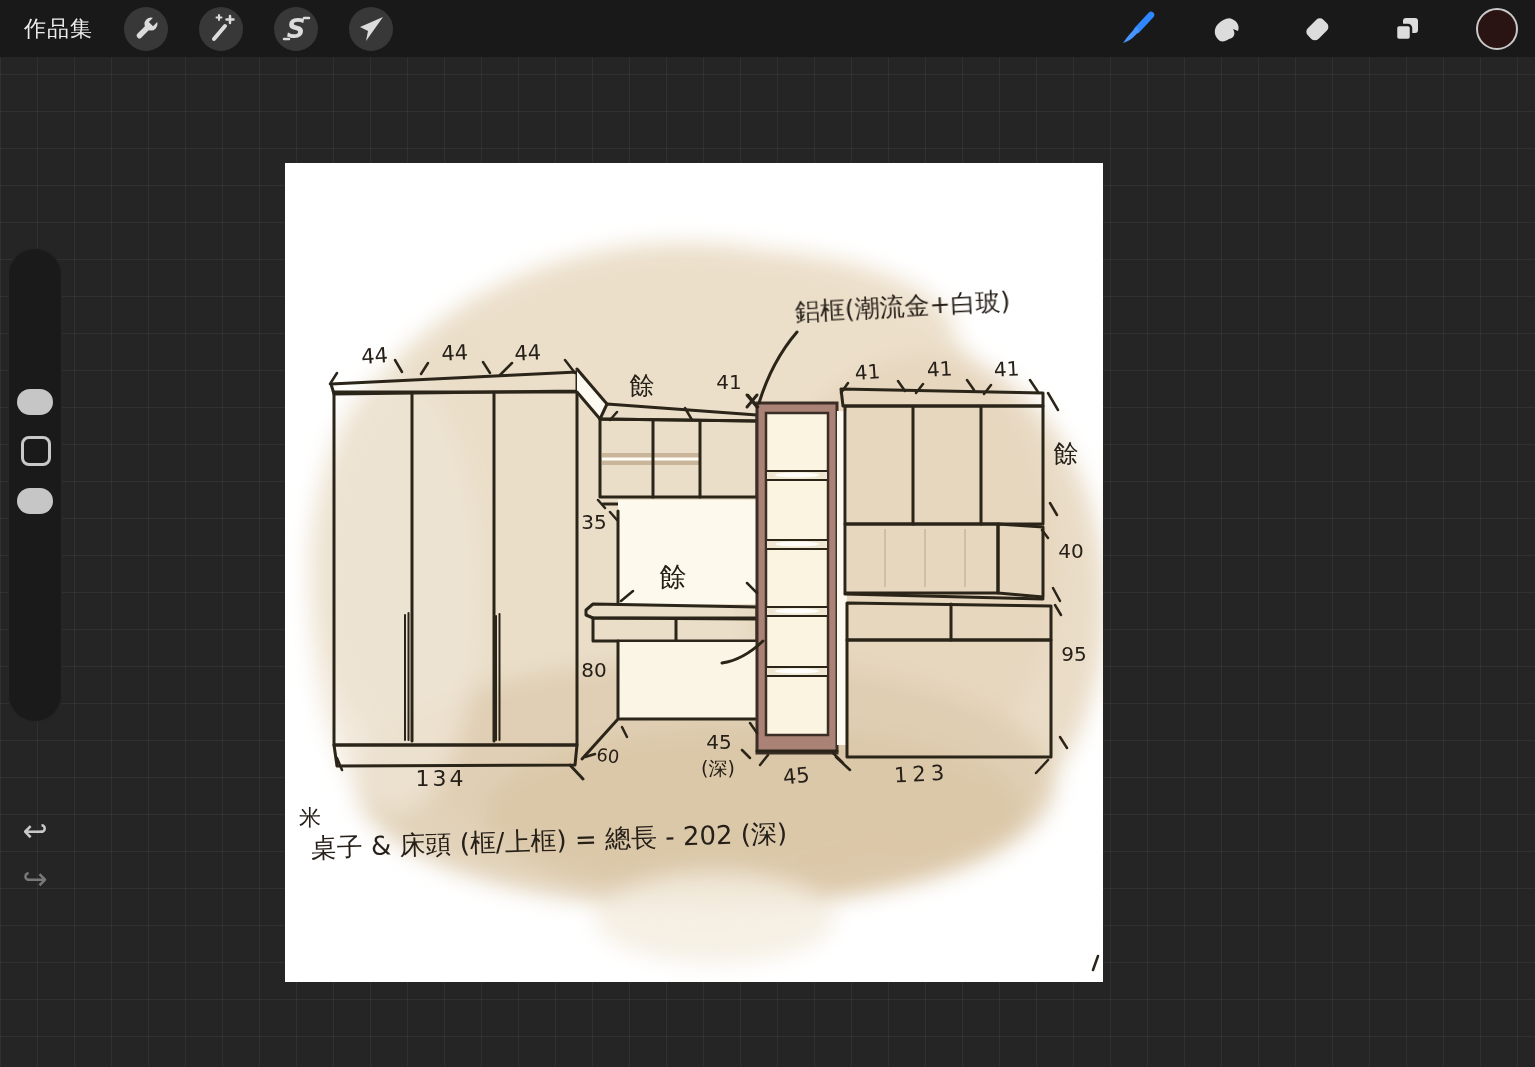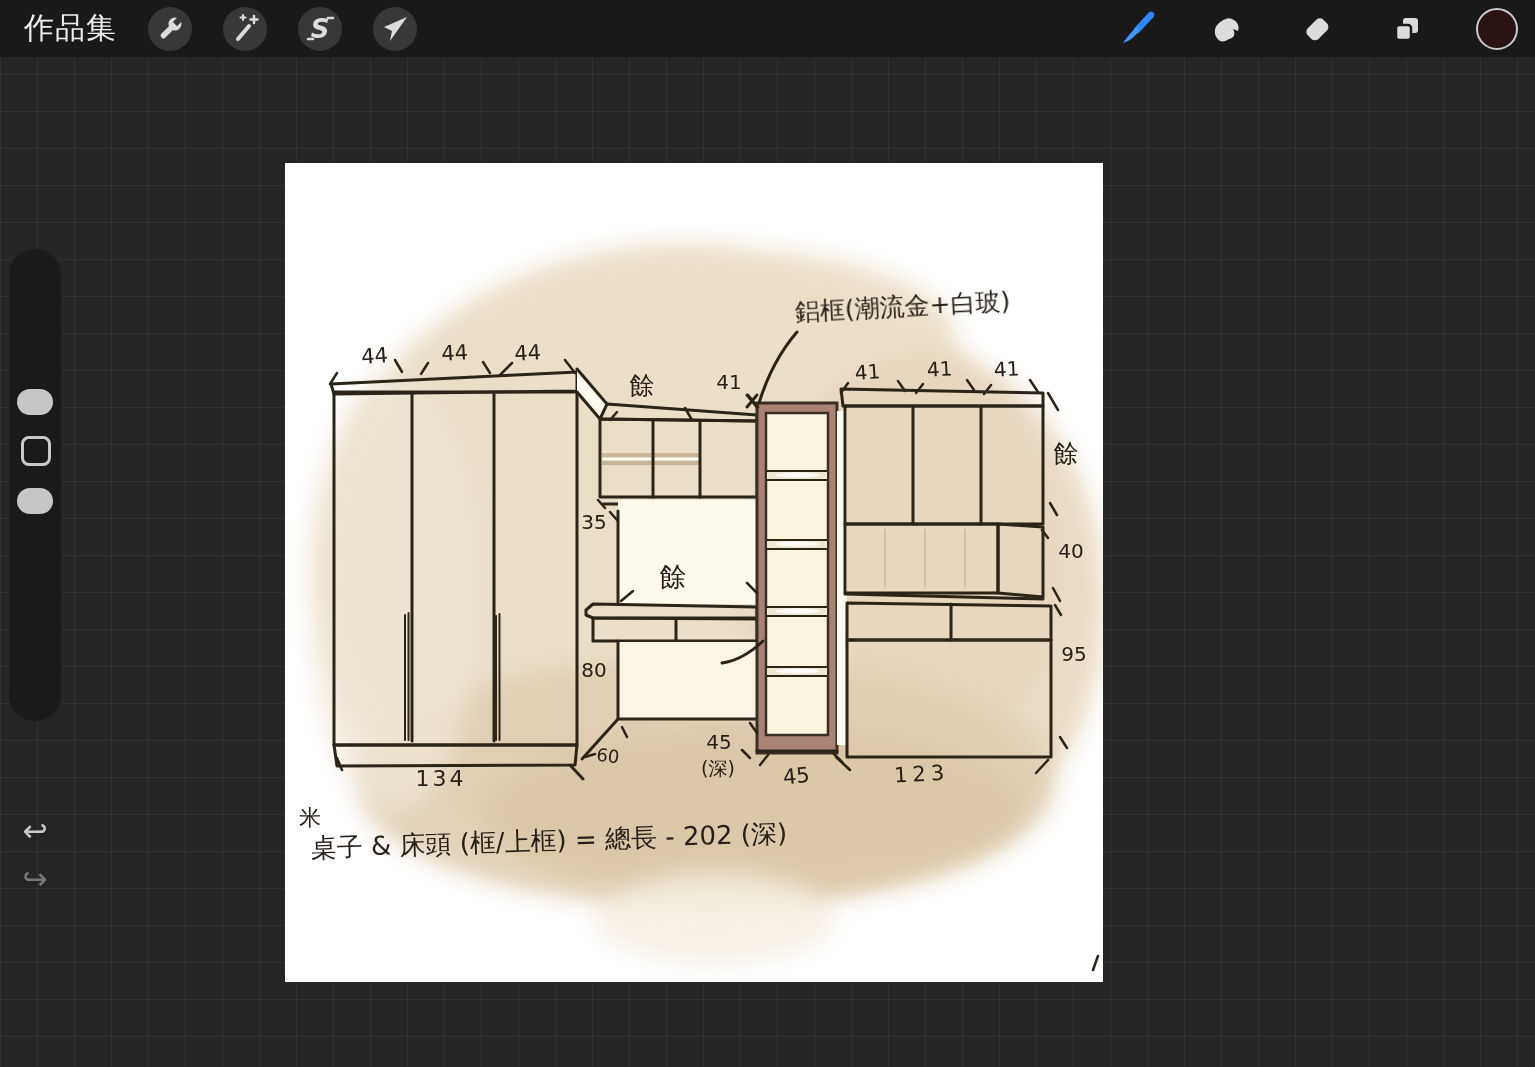--- a/index.html
+++ b/index.html
@@ -5,21 +5,21 @@
   html,body{margin:0;padding:0;background:#1b1b1b;}
   #stage{position:relative;width:1535px;height:1067px;overflow:hidden;
     font-family:"DejaVu Sans",sans-serif;
     background-color:#252525;
     background-image:linear-gradient(to right,rgba(255,255,255,.05) 1px,transparent 1px),
                      linear-gradient(to bottom,rgba(255,255,255,.05) 1px,transparent 1px);
     background-size:37px 37px;}
   .topbar{position:absolute;top:0;left:0;right:0;height:57px;background:#191919;
     display:flex;align-items:center;justify-content:space-between;padding:0 16px;box-sizing:border-box;z-index:5;}
   .tb-group{display:flex;align-items:center;}
-  .gallery-label{color:#ececec;font-size:30px;letter-spacing:1px;margin-left:8px;}
+  .gallery-label{color:#ececec;font-size:22px;letter-spacing:1px;margin-left:8px;}
   .tool-circle{width:44px;height:44px;border-radius:50%;background:#383838;display:flex;
     align-items:center;justify-content:center;margin-left:31px;cursor:pointer;}
   .tool-circle:first-of-type{margin-left:28px;}
   .tool-glyph{width:44px;height:44px;display:flex;align-items:center;justify-content:center;
     margin-left:46px;cursor:pointer;}
   .side-panel{position:absolute;left:8px;top:248px;width:54px;height:474px;background:#1a1a1a;
     border-radius:27px;box-shadow:inset 0 0 0 1px #272727;z-index:4;}
   .slider-handle{position:absolute;left:9px;width:36px;height:26px;border-radius:13px;background:#c6c6c6;}
   .handle-size{top:141px;}
   .handle-opacity{top:240px;}

